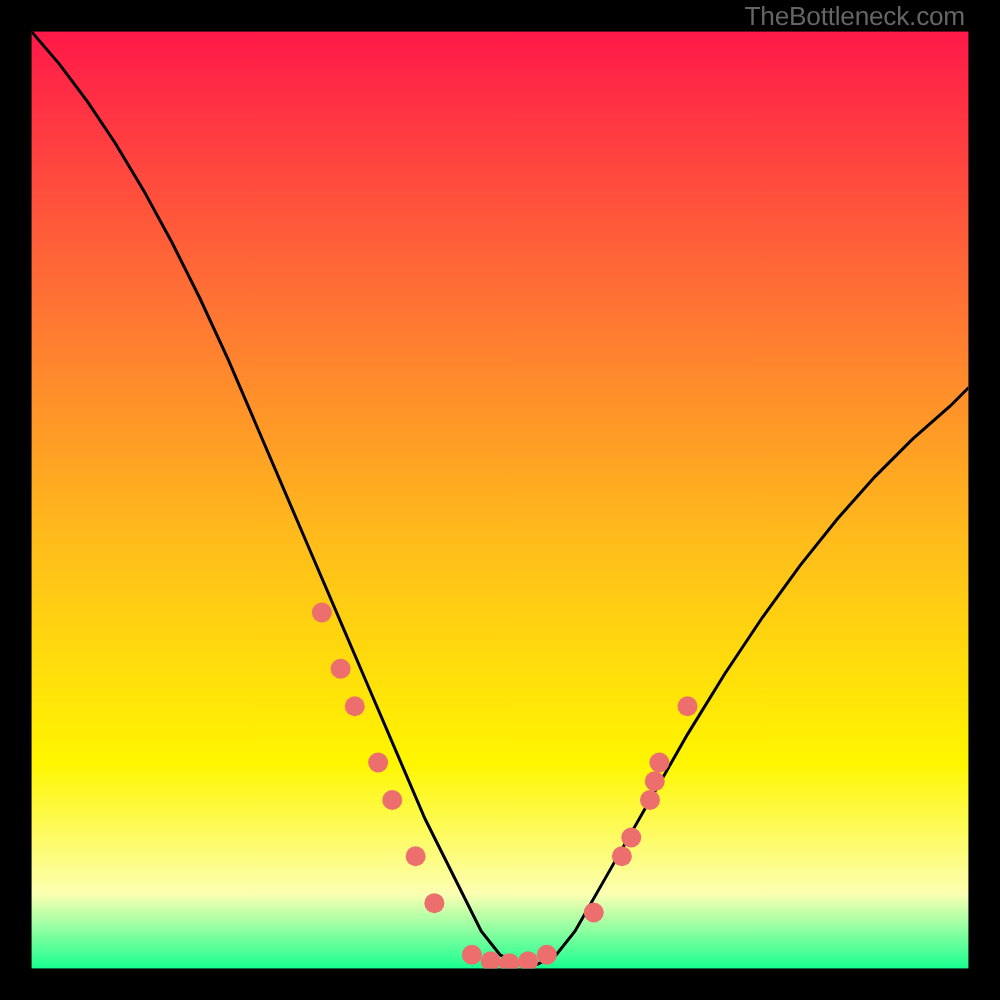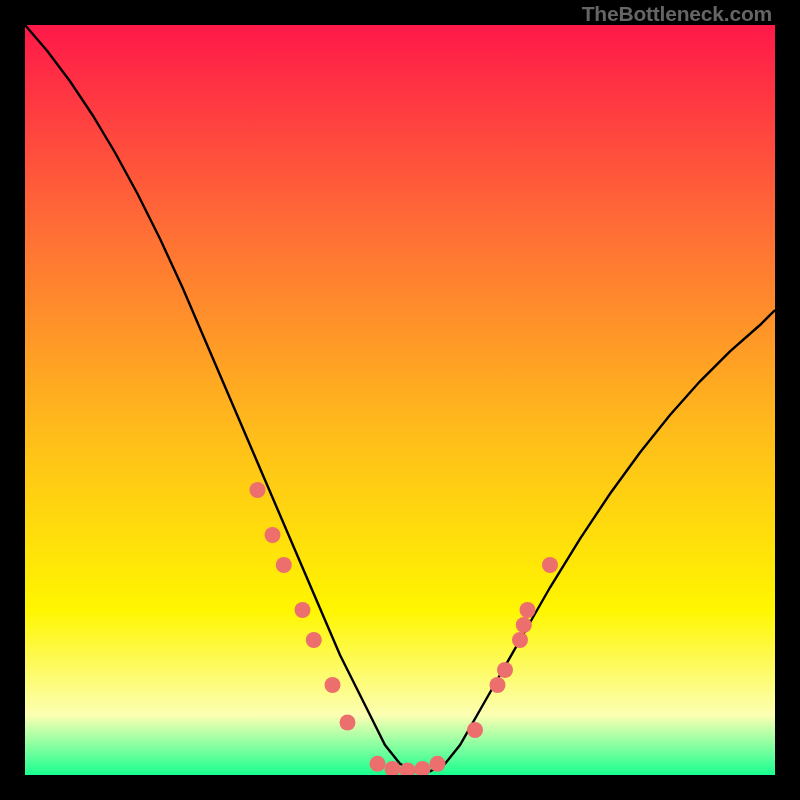--- a/index.html
+++ b/index.html
@@ -28,21 +28,21 @@
   .gradient-bg {
     position: absolute;
     top: 0; left: 0; right: 0; bottom: 0;
   }
   .watermark {
     position: absolute;
     top: 2px;
     right: 28px;
     color: #656565;
     font-size: 21px;
-    font-weight: 700;
+    font-weight: 400;
     letter-spacing: -0.2px;
   }
   svg.curve {
     position: absolute;
     top: 0; left: 0;
     width: 750px; height: 750px;
   }
 </style>
 </head>
 <body>

